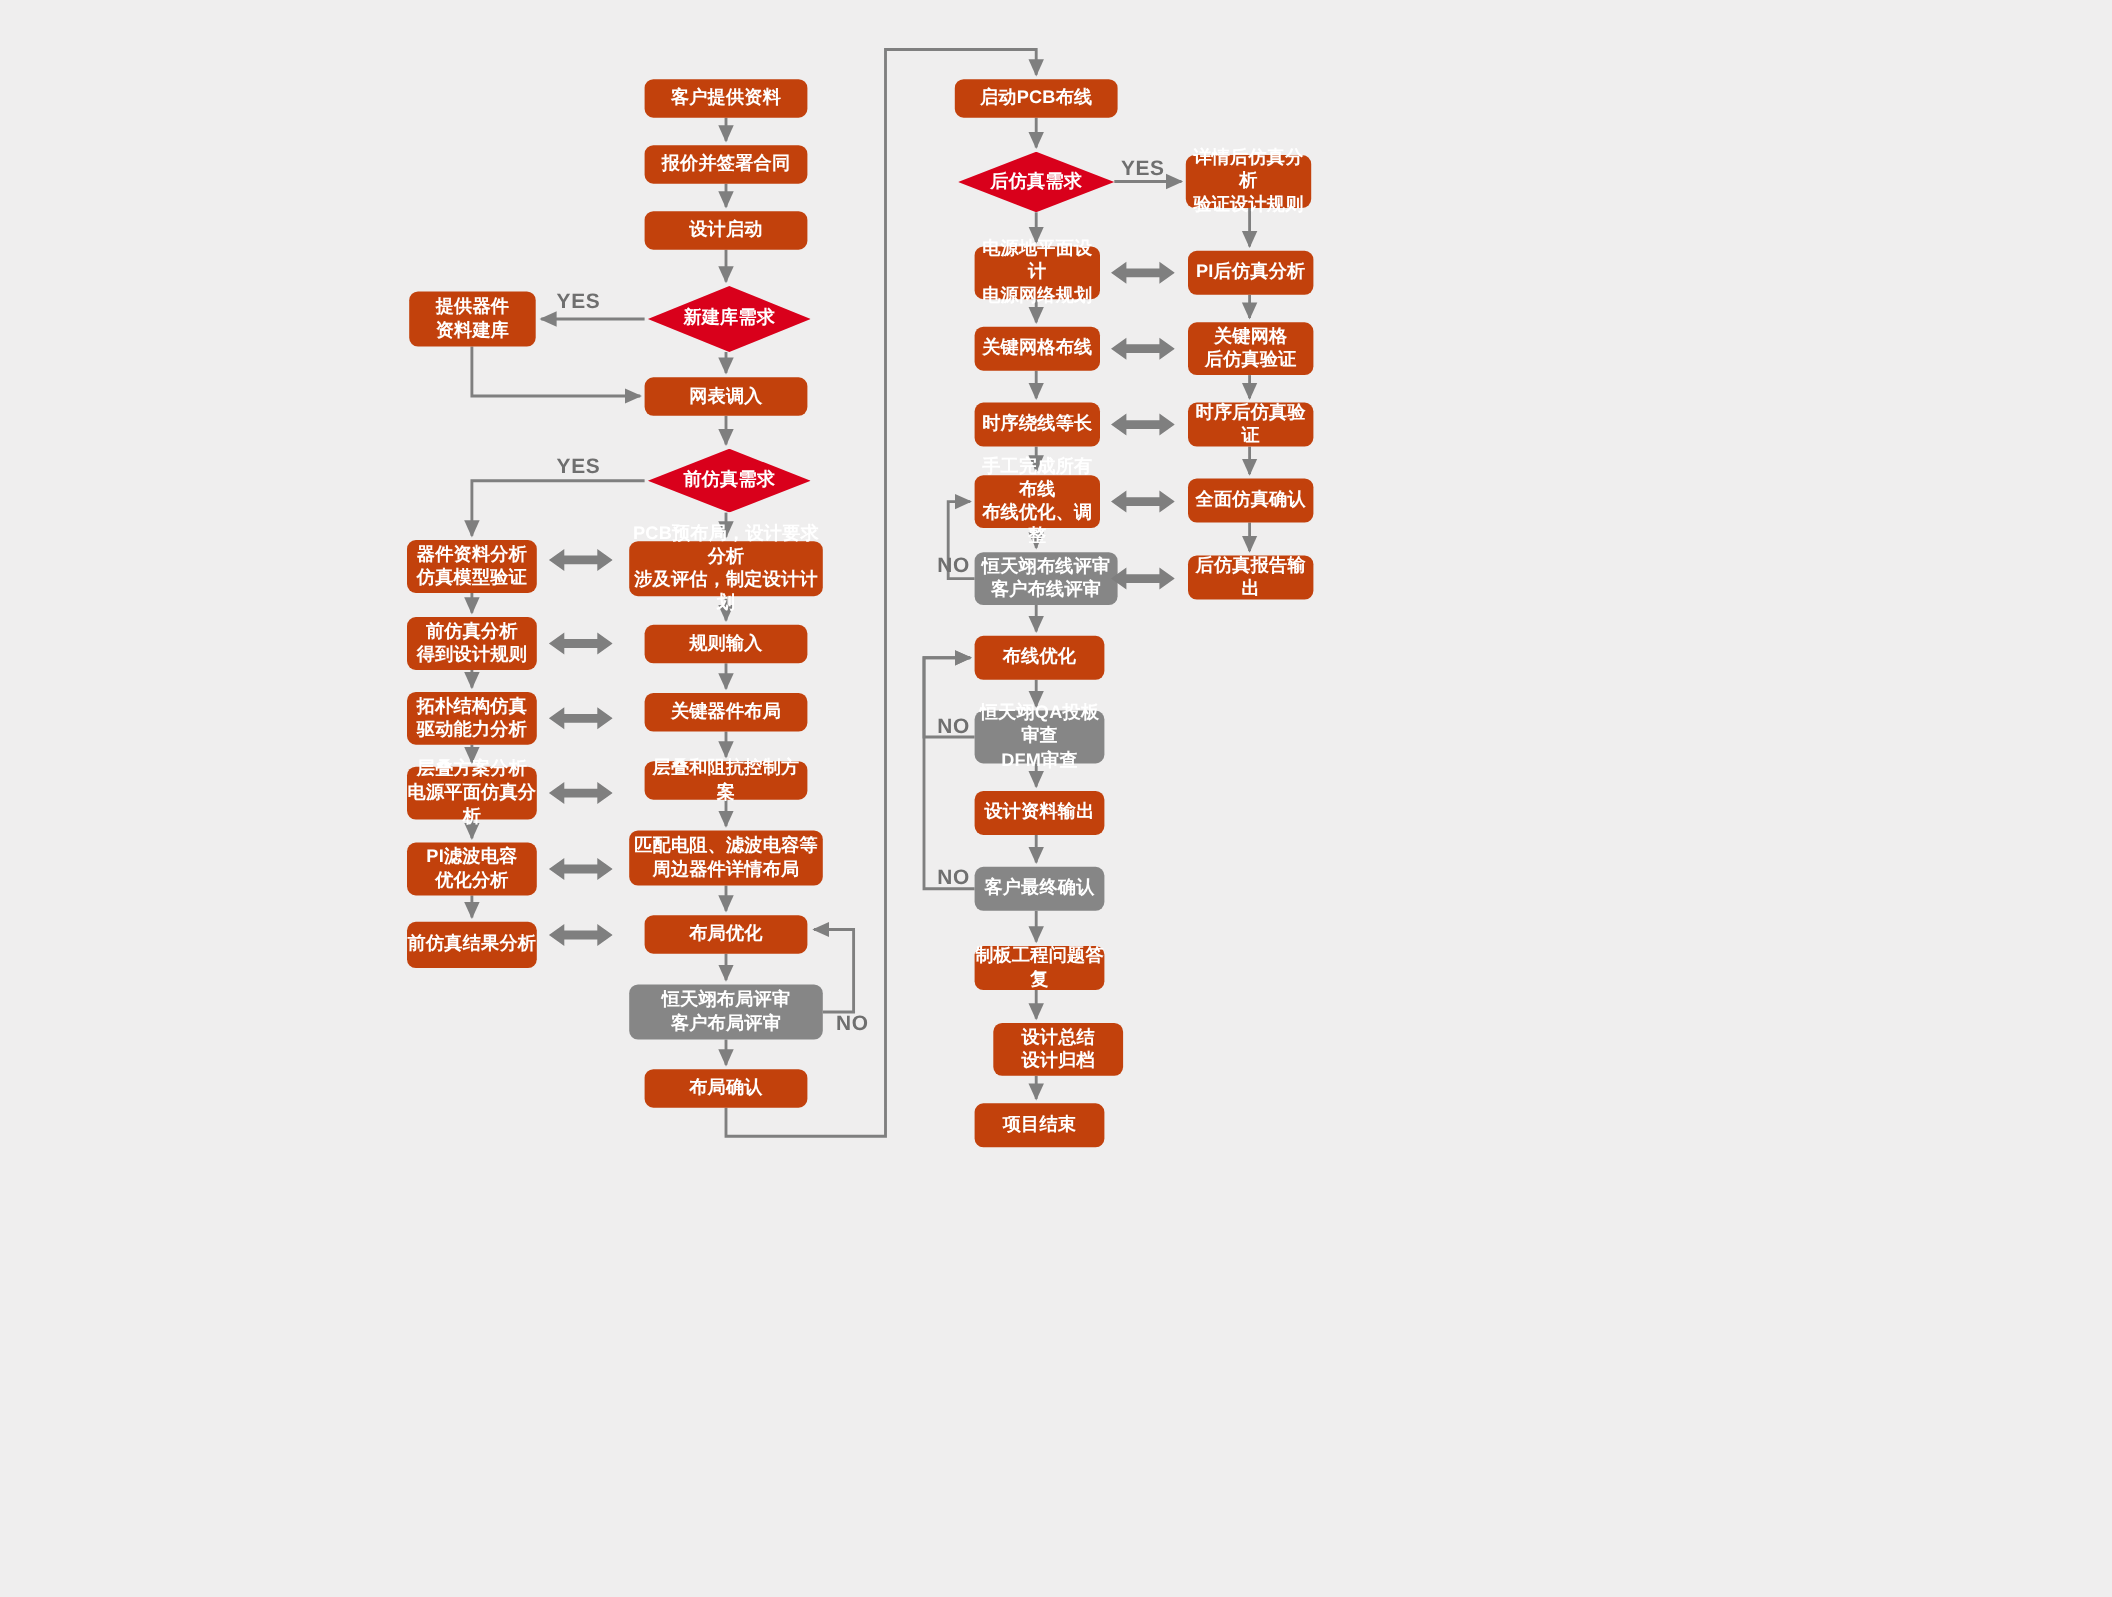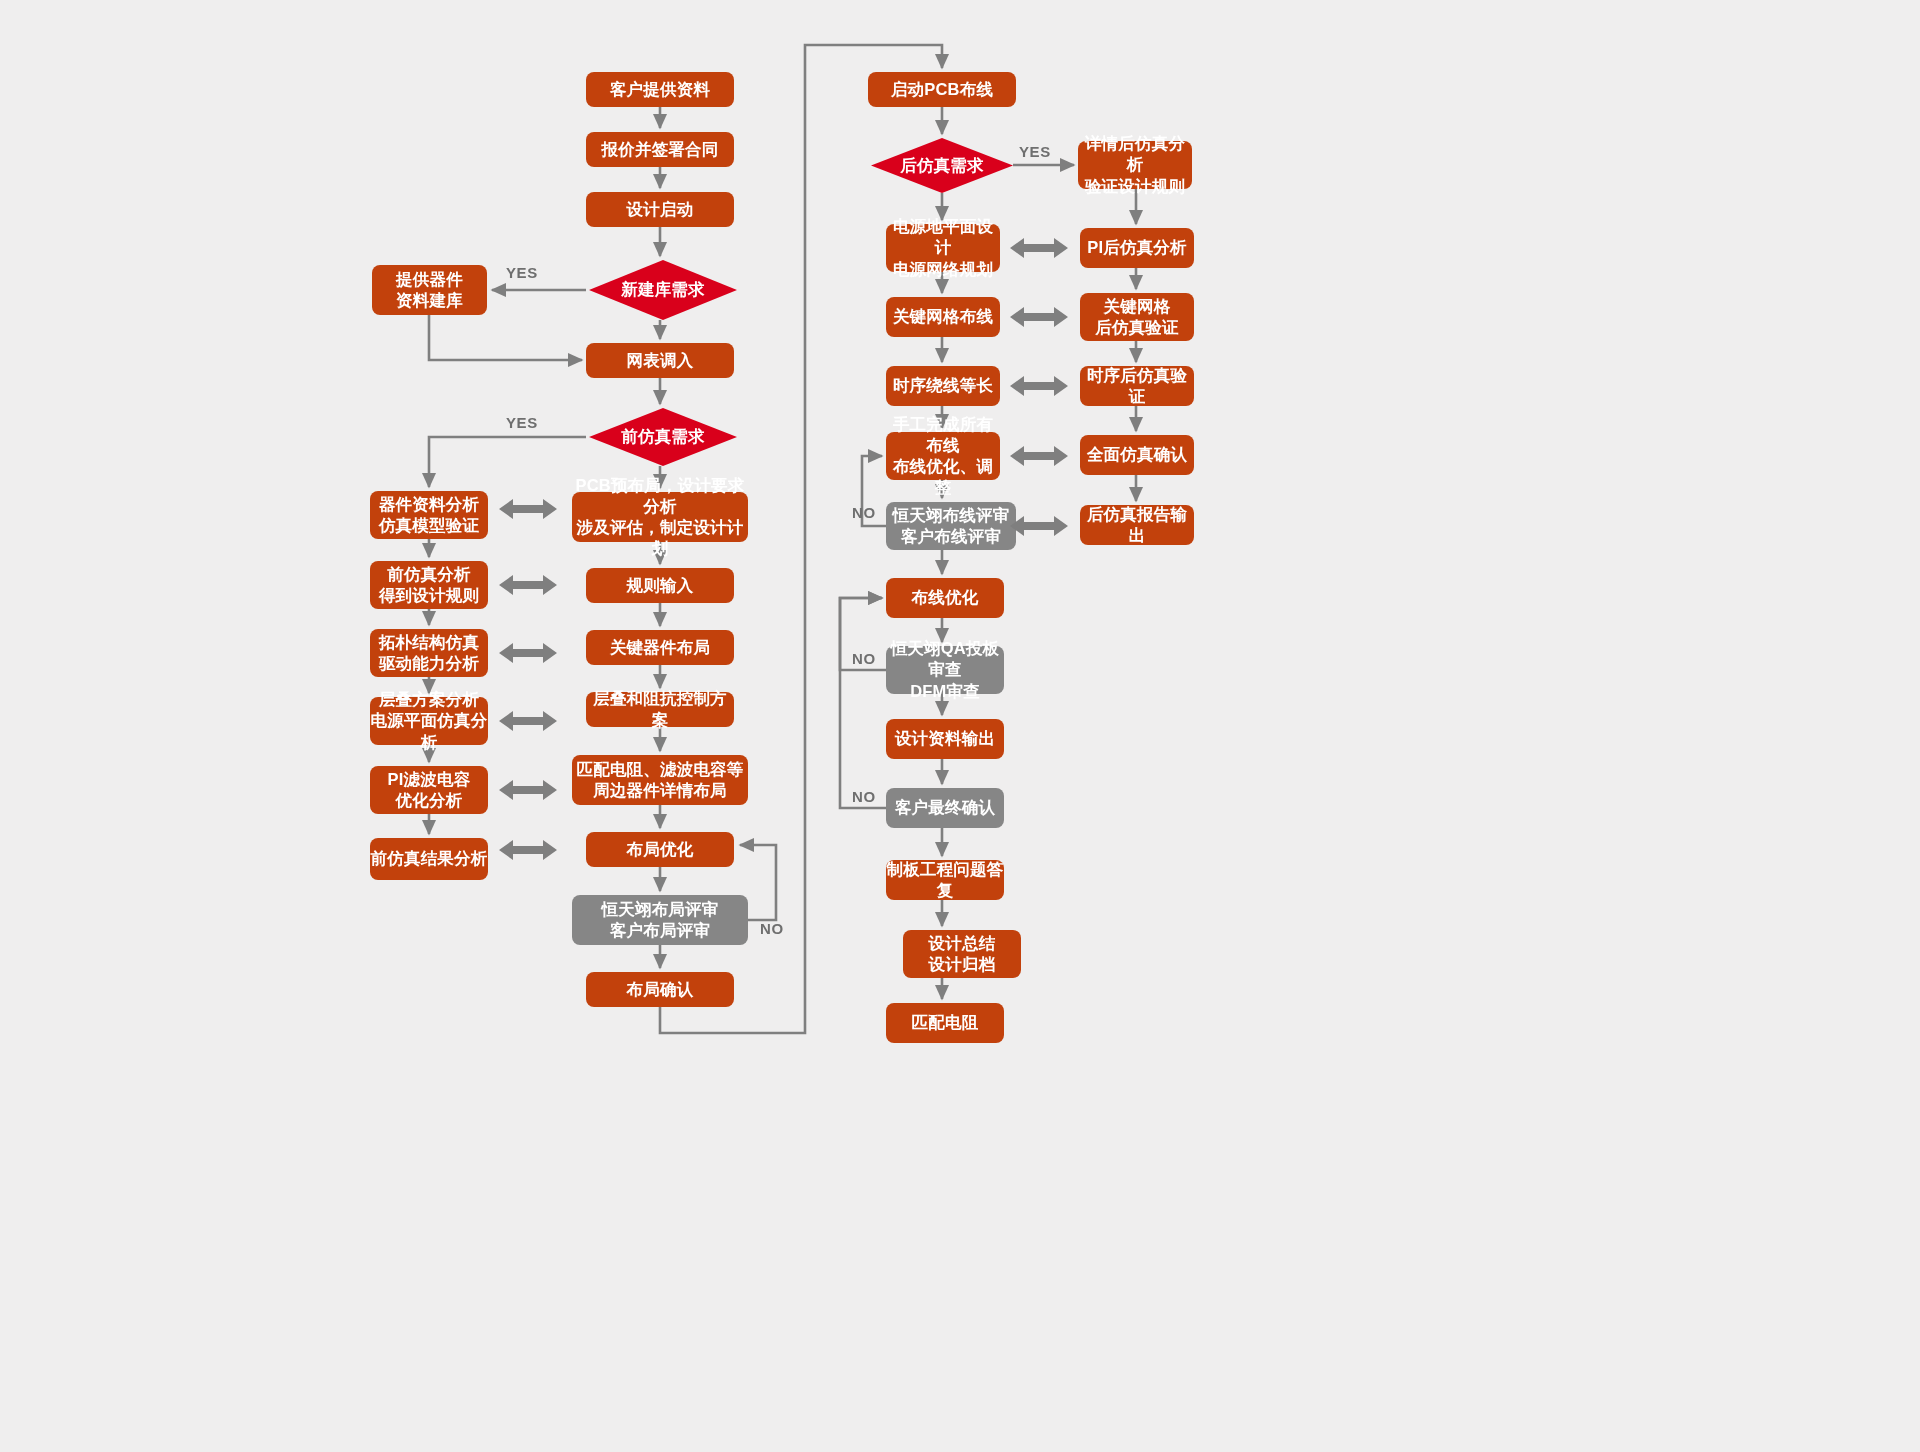--- a/index.html
+++ b/index.html
@@ -63,21 +63,21 @@
     clip-path: polygon(50% 0%, 100% 50%, 50% 100%, 0% 50%);
     z-index: -1;
   }
   .dec .dec-label {
     position: relative;
     z-index: 1;
   }
   .edgelabel {
     position: absolute;
     color: #6f6f6f;
-    font-size: 15px;
+    font-size: 19px;
     font-weight: bold;
     letter-spacing: 0.6px;
     z-index: 4;
     white-space: nowrap;
   }
   .bidir {
     position: absolute;
     z-index: 3;
   }
 </style>
@@ -267,21 +267,21 @@
     <span>客户最终确认</span>
   </div>
   <div class="node proc" style="left:886px;top:860px;width:118px;height:40px;">
     <span>制板工程问题答复</span>
   </div>
   <div class="node proc" style="left:886px;top:930px;width:118px;height:48px;margin-left:17px;">
     <span>设计总结
 设计归档</span>
   </div>
   <div class="node proc" style="left:886px;top:1003px;width:118px;height:40px;">
-    <span>匹配电阻</span>
+    <span>项目结束</span>
   </div>
 
   <div class="node proc" style="left:1078px;top:141px;width:114px;height:48px;">
     <span>详情后仿真分析
 验证设计规则</span>
   </div>
   <div class="node proc" style="left:1080px;top:228px;width:114px;height:40px;">
     <span>PI后仿真分析</span>
   </div>
   <div class="node proc" style="left:1080px;top:293px;width:114px;height:48px;">

